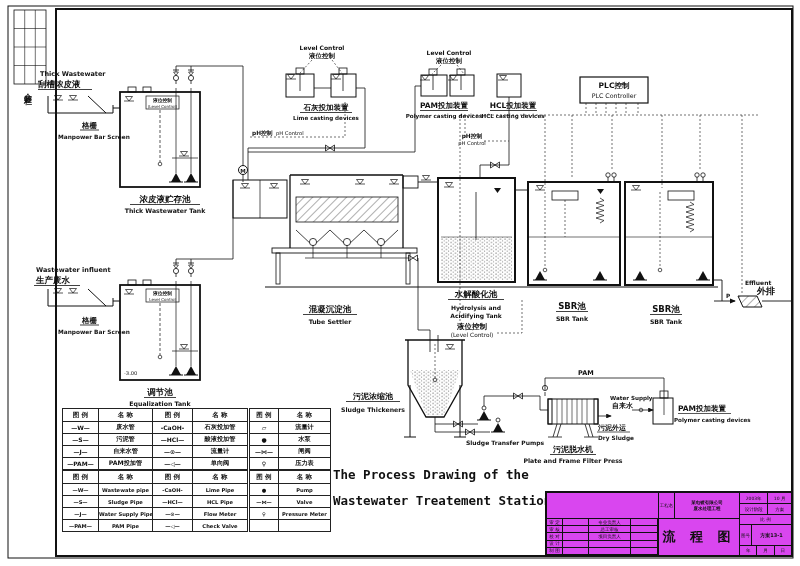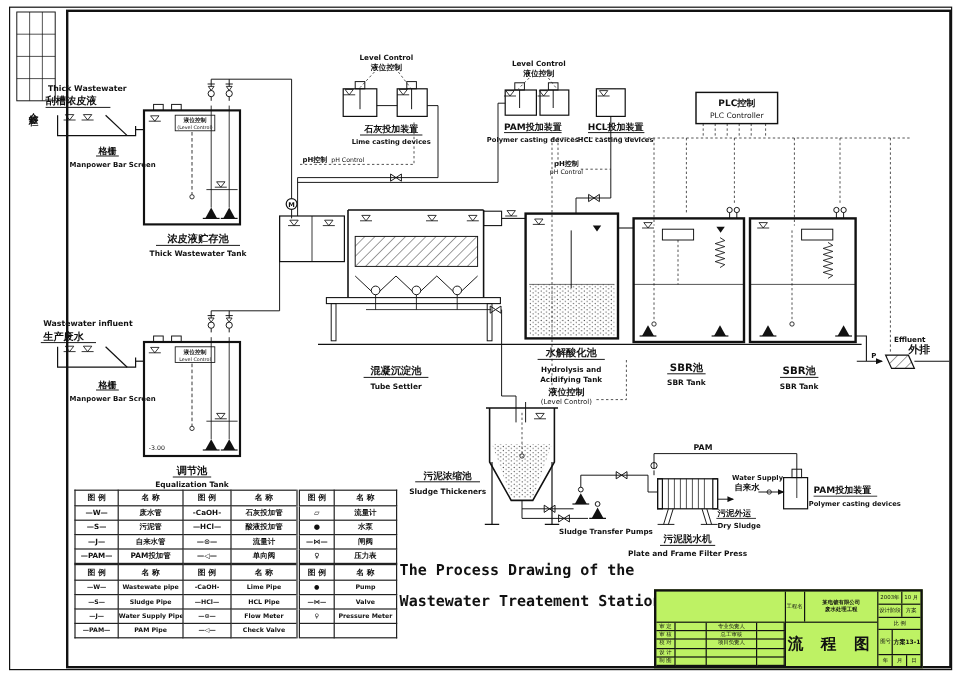--- a/index.html
+++ b/index.html
@@ -22,22 +22,22 @@
   .legend th.dbl{border-left:3px double #222;}
   #legend-en td{font-size:5.2px;}
   #legend-en td.nm{font-size:5.2px;}
   
   .main-title{position:absolute;left:333px;top:455px;width:215px;}
   .main-title .cn{font-size:20px;font-weight:bold;letter-spacing:7px;white-space:nowrap;
     border-bottom:2px solid #111;padding-bottom:2px;padding-left:10px;}
   .main-title .en{font-family:"DejaVu Sans Mono",monospace;font-weight:bold;
     font-size:12.5px;line-height:13px;white-space:nowrap;margin-top:13px;}
   
-  .tb{position:absolute;left:545px;top:491px;width:224px;height:66px;box-sizing:border-box;
-      border:2px solid #111;display:flex;font-size:4.5px;background:#bef264;}
+  .tb{position:absolute;left:545px;top:491px;width:248px;height:66px;box-sizing:border-box;
+      border:2px solid #111;display:flex;font-size:4.5px;background:#d946ef;}
   .tb *{box-sizing:border-box;}
   .tb-left{width:112px;border-right:1px solid #111;display:flex;flex-direction:column;}
   .tb-left-top{height:26px;border-bottom:1px solid #111;}
   .tb-grid{flex:1;display:grid;grid-template-columns:16px 26px 42px 1fr;}
   .tb-grid div{border-right:.5px solid #111;border-bottom:.5px solid #111;
     display:flex;align-items:center;justify-content:center;white-space:nowrap;overflow:hidden;}
   .tb-mid{width:81px;border-right:1px solid #111;display:flex;flex-direction:column;}
   .tb-mid-top{height:26px;border-bottom:1px solid #111;display:flex;}
   .tb-proj-label{width:16px;border-right:.5px solid #111;display:flex;align-items:center;
     justify-content:center;text-align:center;}

